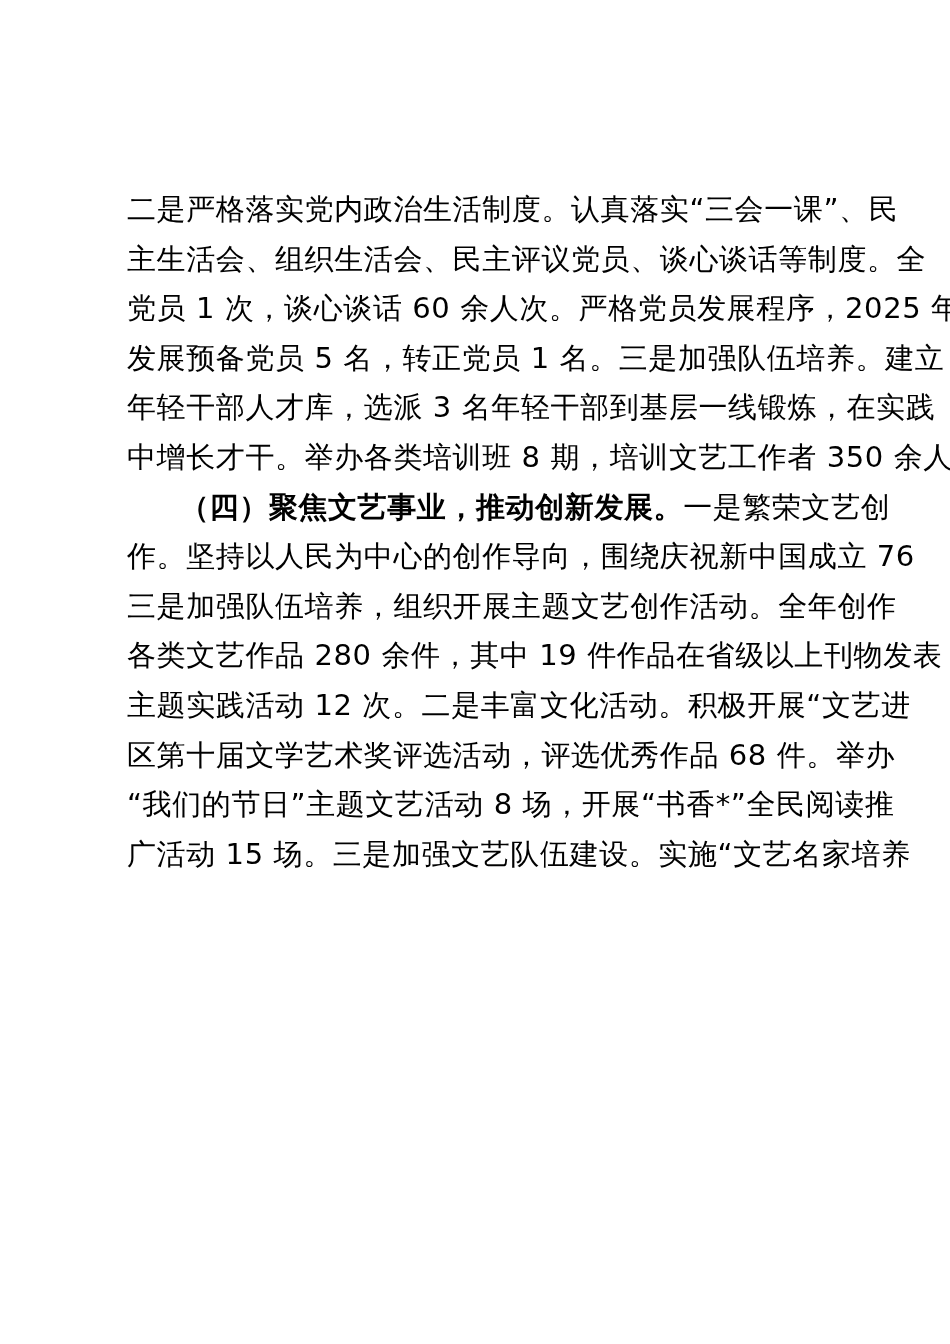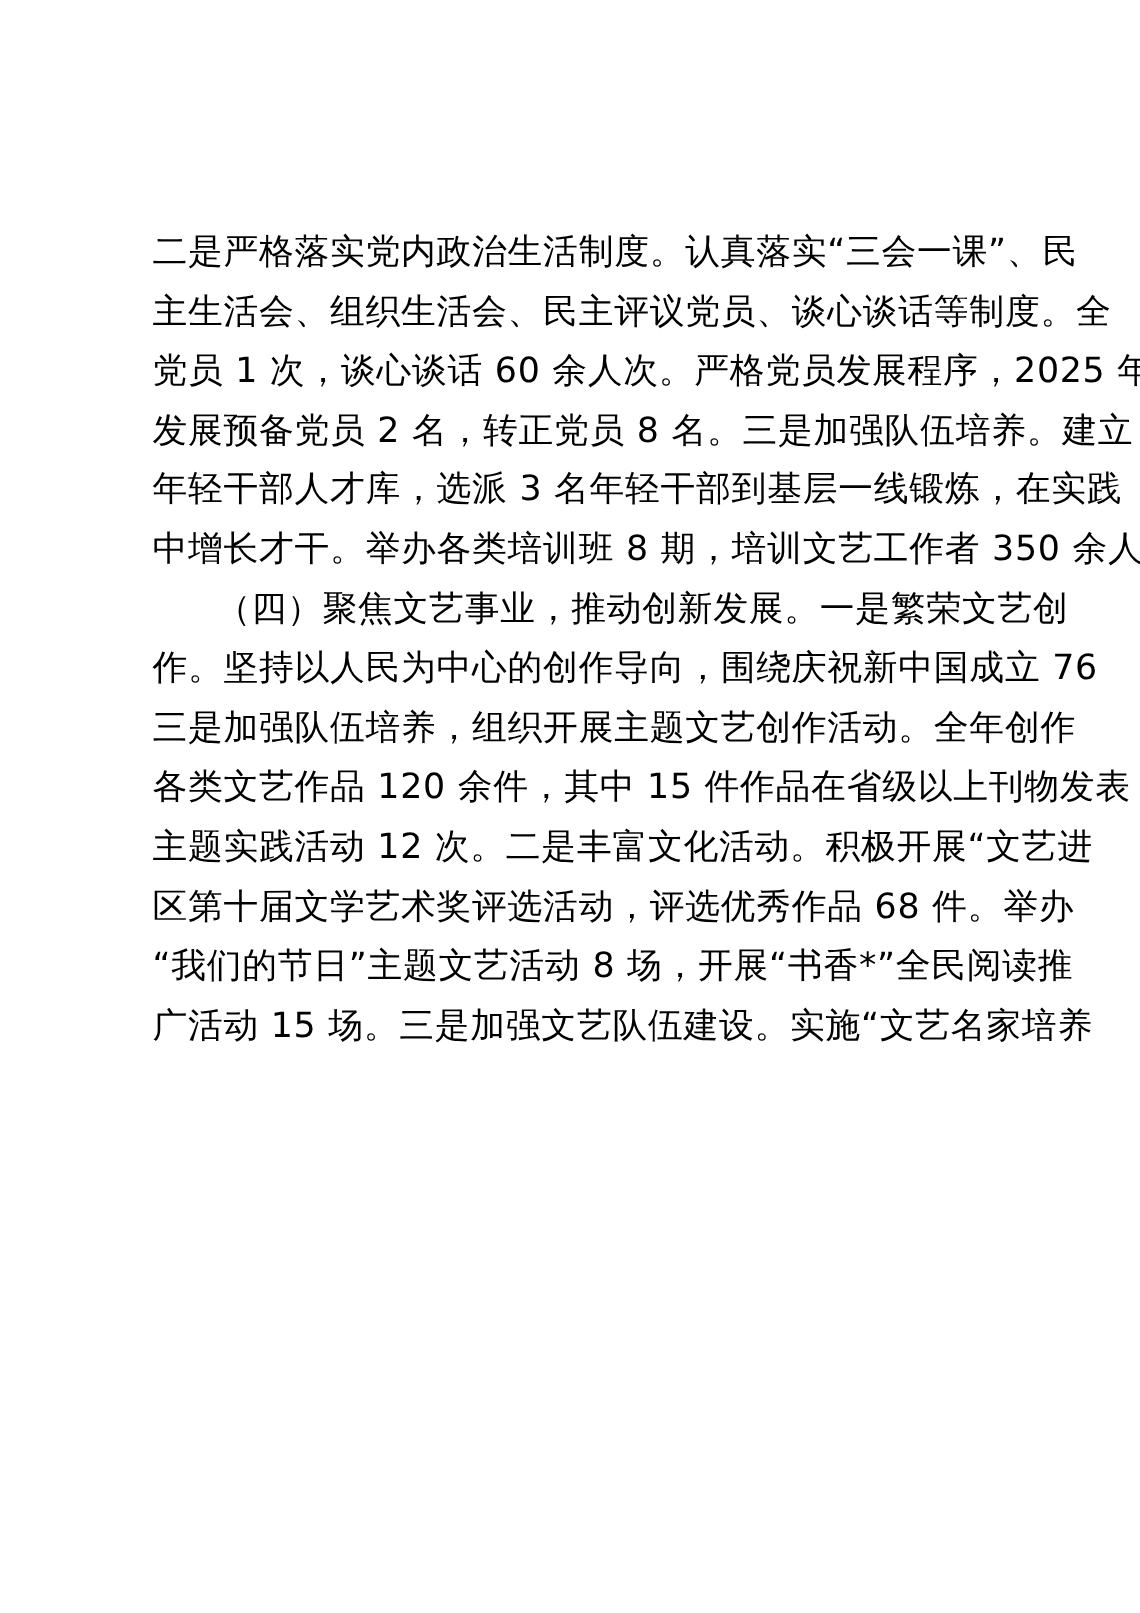--- a/index.html
+++ b/index.html
@@ -26,34 +26,34 @@
       line-height: 49.6px;
       font-size: 29px;
       white-space: nowrap;
       letter-spacing: 0.6px;
       text-align: center;
     }
     .line.indent {
       padding-left: 53px;
     }
     .bold {
-      font-weight: normal;
+      font-weight: bold;
     }
   </style>
 </head>
 <body>
 
 <div class="page">
   <div class="line">二是严格落实党内政治生活制度。认真落实“三会一课”、民</div>
   <div class="line">主生活会、组织生活会、民主评议党员、谈心谈话等制度。全</div>
   <div class="line">党员 1 次，谈心谈话 60 余人次。严格党员发展程序，2025 年</div>
-  <div class="line">发展预备党员 2 名，转正党员 8 名。三是加强队伍培养。建立</div>
+  <div class="line">发展预备党员 5 名，转正党员 1 名。三是加强队伍培养。建立</div>
   <div class="line">年轻干部人才库，选派 3 名年轻干部到基层一线锻炼，在实践</div>
   <div class="line">中增长才干。举办各类培训班 8 期，培训文艺工作者 350 余人</div>
   <div class="line indent"><span class="bold">（四）聚焦文艺事业，推动创新发展。</span><span>一是繁荣文艺创</span></div>
   <div class="line">作。坚持以人民为中心的创作导向，围绕庆祝新中国成立 76</div>
   <div class="line">三是加强队伍培养，组织开展主题文艺创作活动。全年创作</div>
-  <div class="line">各类文艺作品 120 余件，其中 15 件作品在省级以上刊物发表</div>
+  <div class="line">各类文艺作品 280 余件，其中 19 件作品在省级以上刊物发表</div>
   <div class="line">主题实践活动 12 次。二是丰富文化活动。积极开展“文艺进</div>
   <div class="line">区第十届文学艺术奖评选活动，评选优秀作品 68 件。举办</div>
   <div class="line">“我们的节日”主题文艺活动 8 场，开展“书香*”全民阅读推</div>
   <div class="line">广活动 15 场。三是加强文艺队伍建设。实施“文艺名家培养</div>
 </div>
 
 </body></html>

